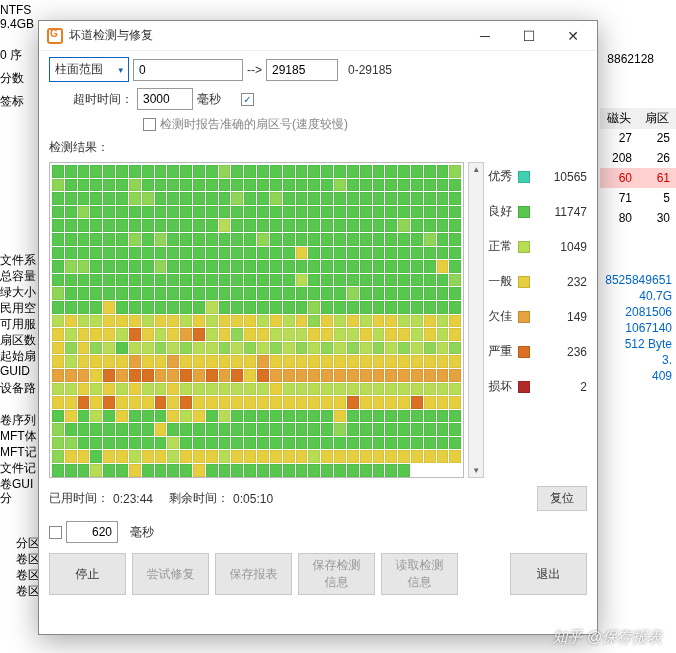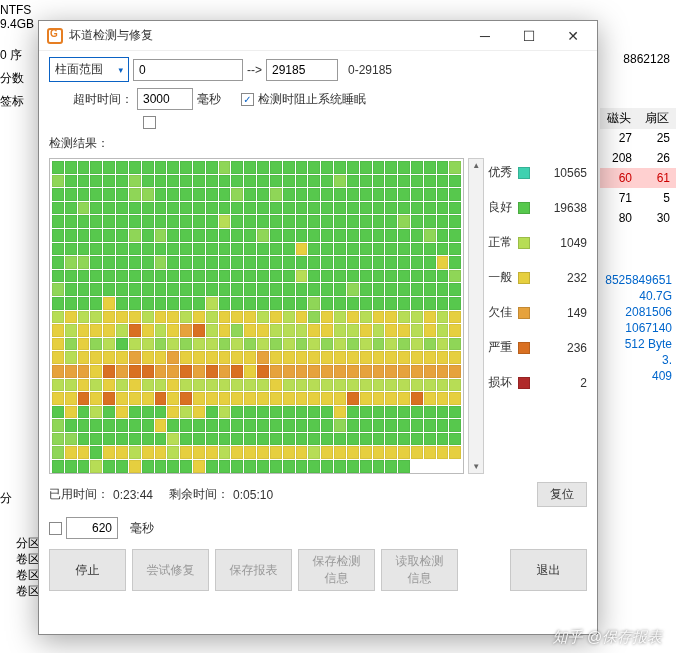--- a/index.html
+++ b/index.html
@@ -51,21 +51,21 @@
 <body>
 
 <div class="backdrop">
   <div class="ntfs">
     <div>NTFS</div>
     <div>9.4GB</div>
     <div style="margin-top:16px">0 序</div>
     <div style="margin-top:6px">分数</div>
     <div style="margin-top:6px">签标</div>
   </div>
-  <div style="position:absolute;right:6px;top:52px">8862128</div>
+  <div style="position:absolute;right:22px;top:52px">8862128</div>
   <div class="head" style="top:108px">
     <span>磁头</span>
       <span>扇区</span>
   </div>
   <div class="rows" style="top:128px">
       <div class="r">
         <span>27</span>
         <span>25</span>
       </div>
       <div class="r">
@@ -78,20 +78,37 @@
       </div>
       <div class="r">
         <span>71</span>
         <span>5</span>
       </div>
       <div class="r">
         <span>80</span>
         <span>30</span>
       </div>
     </div>
+  <div class="leftlabels">
+      <div>文件系</div>
+      <div>总容量</div>
+      <div>绿大小</div>
+      <div>民用空</div>
+      <div>可用服</div>
+      <div>扇区数</div>
+      <div>起始扇</div>
+      <div>GUID</div>
+      <div>设备路</div>
+      <div></div>
+      <div>卷序列</div>
+      <div>MFT体</div>
+      <div>MFT记</div>
+      <div>文件记</div>
+      <div>卷GUI</div>
+    </div>
   <div class="blue">
       <div>8525849651</div>
       <div>40.7G</div>
       <div>2081506</div>
       <div>1067140</div>
       <div>512 Byte</div>
       <div></div>
       <div></div>
       <div></div>
       <div>3.</div>
@@ -126,25 +143,25 @@
       <span>--&gt;</span>
       <input class="input" style="width: 72px;" value="29185">
       <span style="margin-left:6px">0-29185</span>
     </div>
     <div class="row">
       <span style="width:84px;text-align:right">超时时间：</span>
       <input class="input" style="width: 56px;" value="3000">
       <span>毫秒</span>
       <span style="width:12px"></span>
       <span class="cb">✓</span>
-      <span>检测时阻止系统睡眠</span>
     </div>
     <div class="row">
       <span style="width:90px"></span>
       <span class="cb"></span>
+      <span style="color:#888">检测时报告准确的扇区号(速度较慢)</span>
     </div>
     <div class="row">
       <span>检测结果：</span>
       <span style="width:18px"></span>
       <span style="flex:1"></span>
     </div>
     <div class="gridwrap">
       <div class="grid">
         <div class="gridinner" id="gridinner">
             <div class="c" style="background: rgb(87, 200, 77); box-shadow: rgba(0, 0, 0, 0.06) 0px 0px 0px 1px inset;"></div>
@@ -923,21 +940,21 @@
       </div>
       <div class="legend" id="legend">
           <div class="lg">
             <span>优秀</span>
             <span class="sw" style="background:#3fd1b0"></span>
             <span class="cnt">10565</span>
           </div>
           <div class="lg">
             <span>良好</span>
             <span class="sw" style="background:#57c84d"></span>
-            <span class="cnt">19638</span>
+            <span class="cnt">11747</span>
           </div>
           <div class="lg">
             <span>正常</span>
             <span class="sw" style="background:#b7dd55"></span>
             <span class="cnt">1049</span>
           </div>
           <div class="lg">
             <span>一般</span>
             <span class="sw" style="background:#e6cf3f"></span>
             <span class="cnt">232</span>

